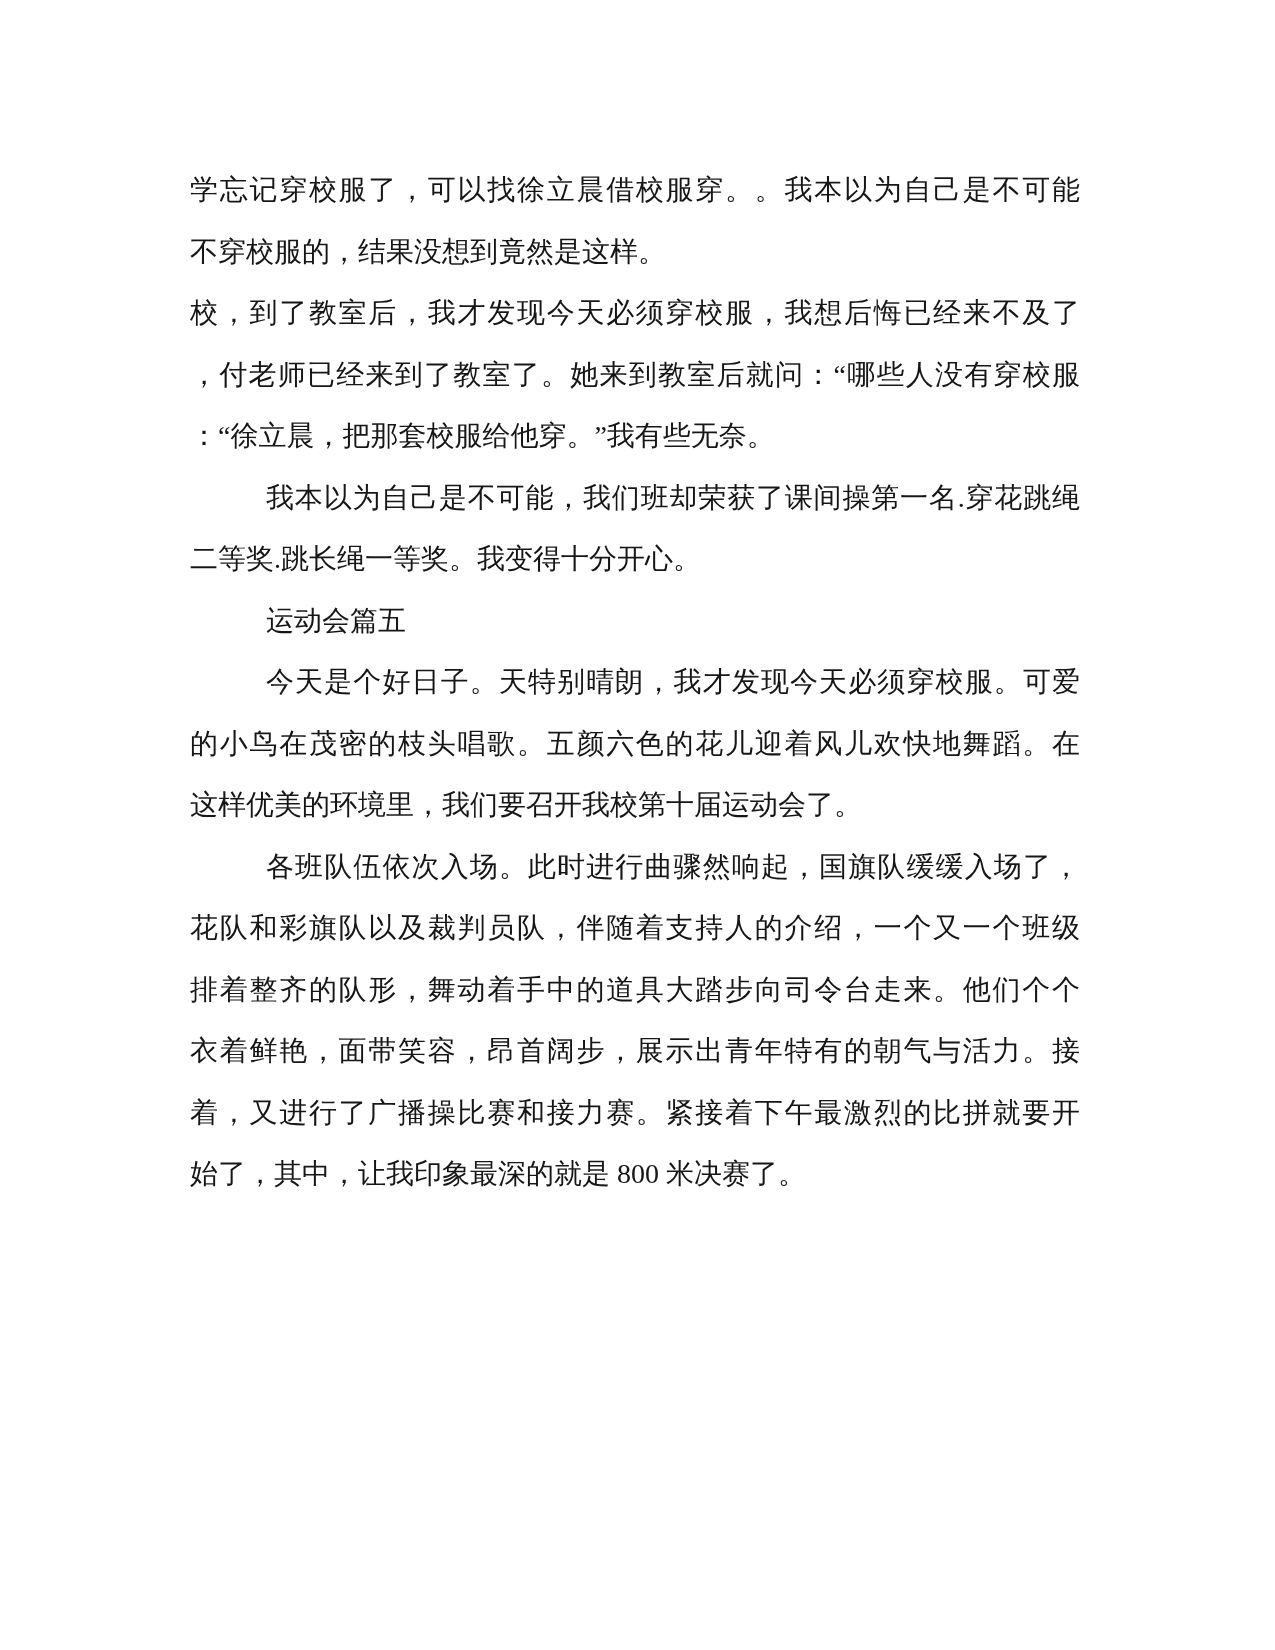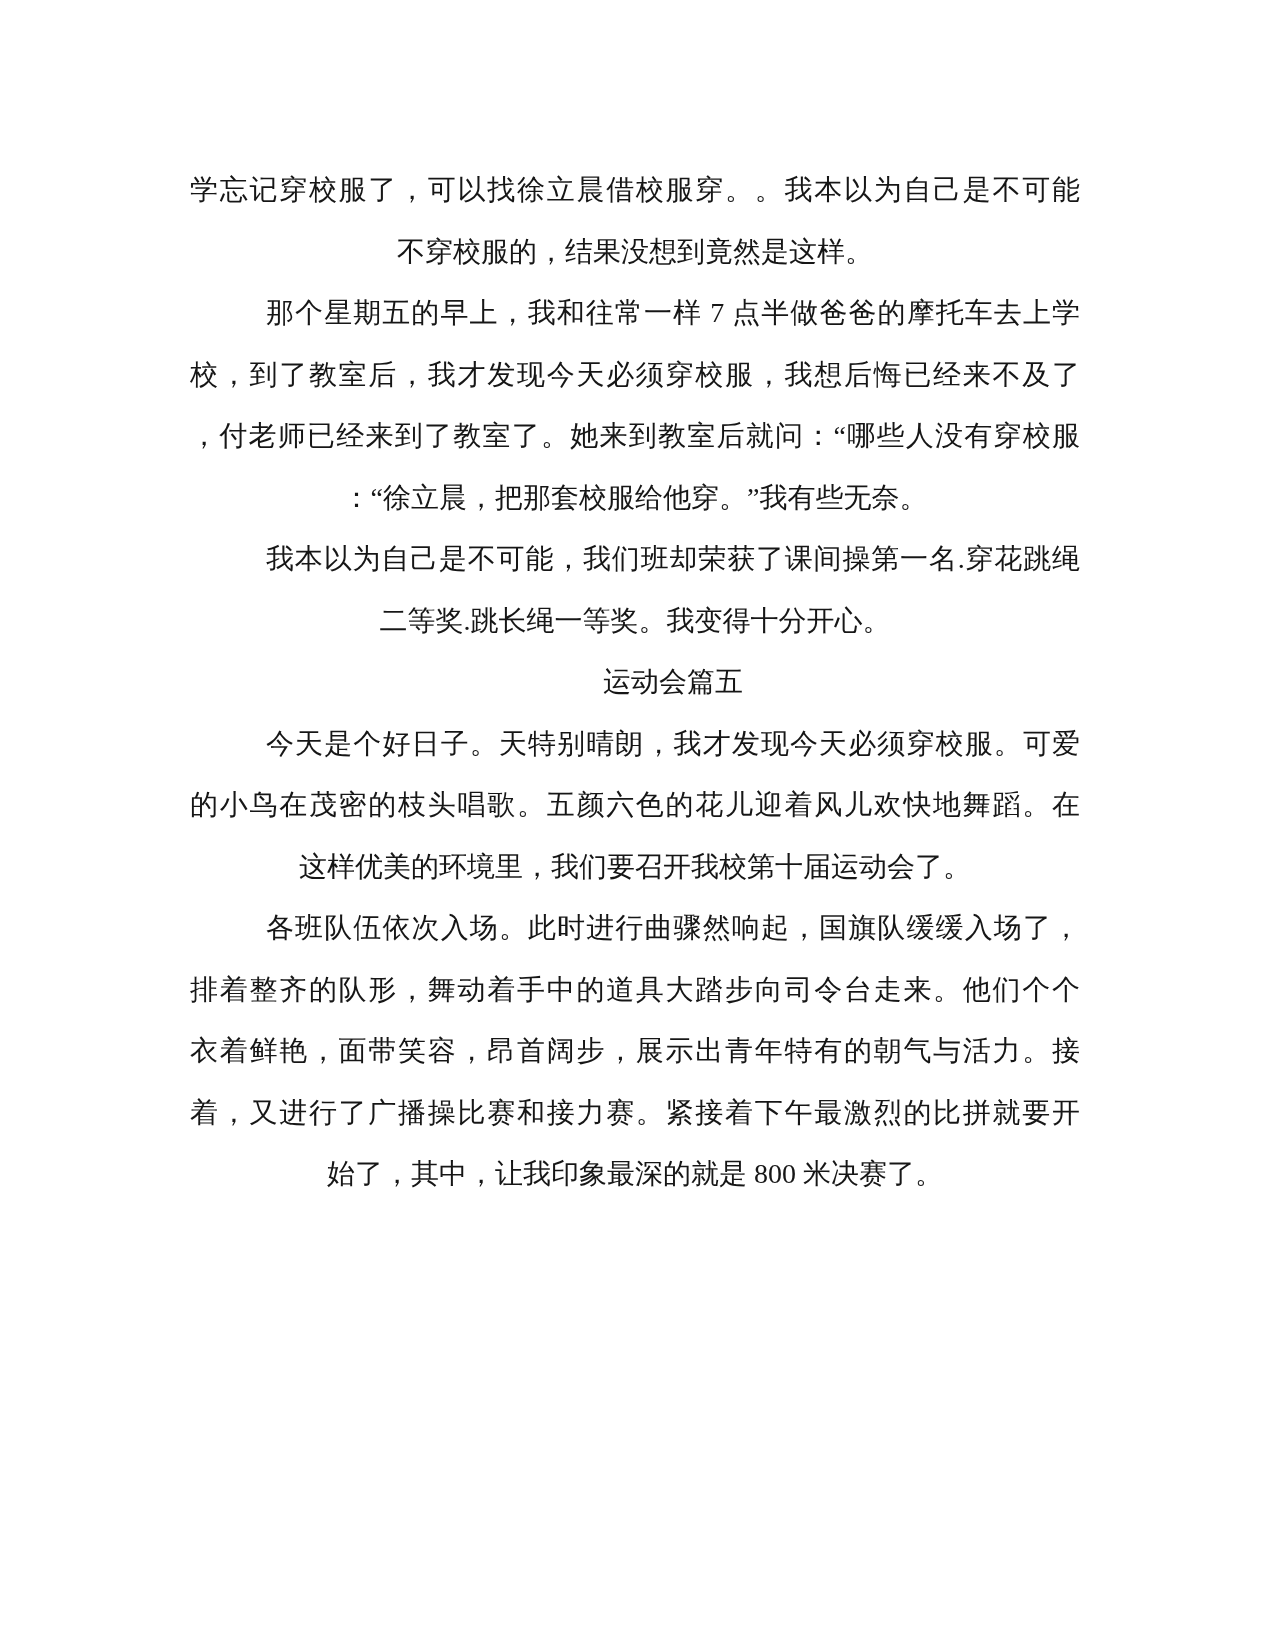--- a/index.html
+++ b/index.html
@@ -26,46 +26,46 @@
     width: 890px;
     font-family: "Liberation Serif", "DejaVu Serif", serif;
     font-size: 28px;
     color: #161616;
     letter-spacing: 0;
   }
   .line {
     height: 61.5px;
     line-height: 61.5px;
     white-space: nowrap;
-    text-align: center;
+    text-align: left;
   }
   .line.fill {
     text-align: justify;
     text-align-last: justify;
   }
   .line.indent {
     text-indent: 76px;
   }
 </style>
 </head>
 <body>
 
 <div class="page">
   <div class="text-block" id="text-block">
       <div class="line fill">学忘记穿校服了，可以找徐立晨借校服穿。。我本以为自己是不可能</div>
       <div class="line">不穿校服的，结果没想到竟然是这样。</div>
-      <div class="line indent fill">那个星期五的早上，我和往常一样 7 点半做爸爸的摩托车去上学</div>
       <div class="line fill">校，到了教室后，我才发现今天必须穿校服，我想后悔已经来不及了</div>
       <div class="line fill">，付老师已经来到了教室了。她来到教室后就问：“哪些人没有穿校服</div>
       <div class="line">：“徐立晨，把那套校服给他穿。”我有些无奈。</div>
       <div class="line indent fill">我本以为自己是不可能，我们班却荣获了课间操第一名.穿花跳绳</div>
       <div class="line">二等奖.跳长绳一等奖。我变得十分开心。</div>
       <div class="line indent">运动会篇五</div>
       <div class="line indent fill">今天是个好日子。天特别晴朗，我才发现今天必须穿校服。可爱</div>
       <div class="line fill">的小鸟在茂密的枝头唱歌。五颜六色的花儿迎着风儿欢快地舞蹈。在</div>
       <div class="line">这样优美的环境里，我们要召开我校第十届运动会了。</div>
       <div class="line indent fill">各班队伍依次入场。此时进行曲骤然响起，国旗队缓缓入场了，</div>
+      <div class="line fill">花队和彩旗队以及裁判员队，伴随着支持人的介绍，一个又一个班级</div>
       <div class="line fill">排着整齐的队形，舞动着手中的道具大踏步向司令台走来。他们个个</div>
       <div class="line fill">衣着鲜艳，面带笑容，昂首阔步，展示出青年特有的朝气与活力。接</div>
       <div class="line fill">着，又进行了广播操比赛和接力赛。紧接着下午最激烈的比拼就要开</div>
       <div class="line">始了，其中，让我印象最深的就是 800 米决赛了。</div>
     </div>
 </div>
 
 </body></html>

